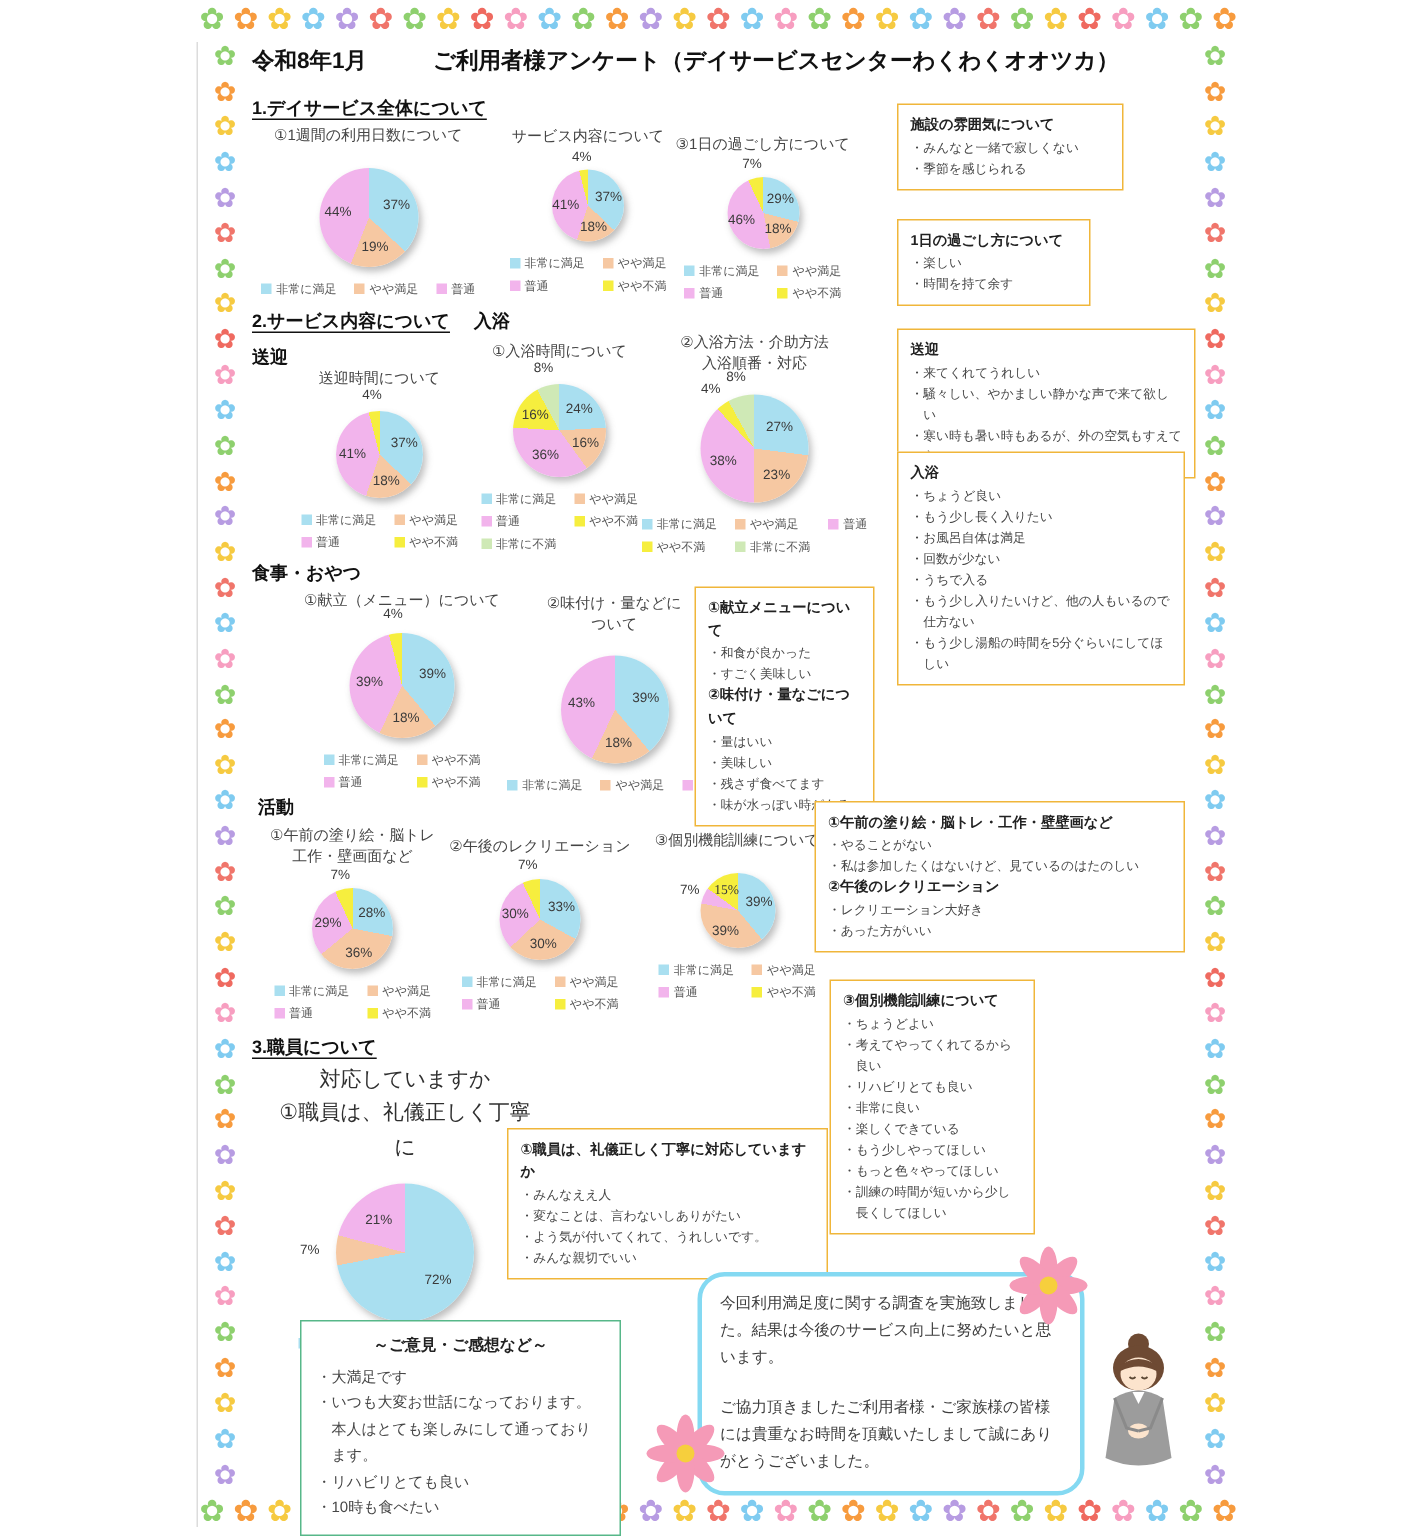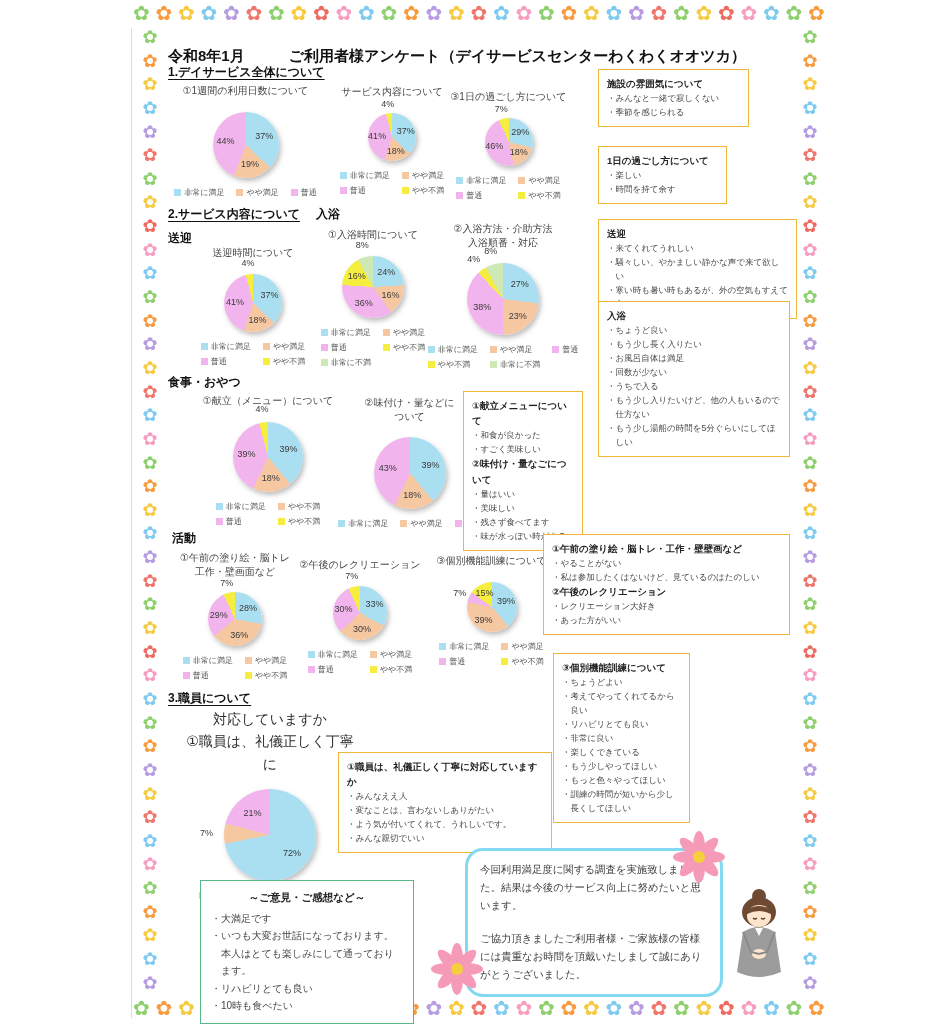--- a/index.html
+++ b/index.html
@@ -10,21 +10,21 @@
   
   .fborder{position:absolute;display:flex;justify-content:space-between;align-items:center;}
   .fb-top{left:133px;top:1px;width:692px;height:24px;}
   .fb-bottom{left:133px;top:995px;width:692px;height:26px;}
   .fb-left{left:137px;top:28px;width:26px;height:964px;flex-direction:column;}
   .fb-right{left:797px;top:28px;width:26px;height:964px;flex-direction:column;}
   .flower{font-size:20px;line-height:1;}
   .fb-left .flower,.fb-right .flower{font-size:18px;}
 
   
-  .doc-title{position:absolute;left:168px;top:31px;display:flex;gap:44px;font-size:15px;font-weight:bold;color:#111;margin-top:16px;}
+  .doc-title{position:absolute;left:168px;top:31px;display:flex;gap:44px;font-size:15px;font-weight:bold;color:#111;}
   .sec-head{position:absolute;font-size:12px;font-weight:bold;color:#111;text-decoration:underline;text-underline-offset:3px;}
   .sub-head{position:absolute;font-size:12px;font-weight:bold;color:#111;}
 
   
   .chart{position:absolute;text-align:center;}
   .ctitle{font-size:10px;color:#454545;line-height:1.35;}
   .ctitle.big{font-size:14px;color:#2f2f2f;line-height:1.6;}
   .pie{position:relative;border-radius:50%;margin:14px auto 0;box-shadow:2px 3px 5px rgba(110,110,110,.45);}
   .pct{position:absolute;transform:translate(-50%,-50%);font-size:9px;color:#3a3a3a;white-space:nowrap;}
   .legend{display:grid;justify-content:center;column-gap:12px;row-gap:4px;margin-top:9px;font-size:8px;color:#595959;}
@@ -412,21 +412,21 @@
         <span class="leg"><span class="sw" style="background: rgb(242, 180, 236);"></span>普通</span>
         <span class="leg"><span class="sw" style="background: rgb(246, 238, 62);"></span>やや不満</span>
       </div>
   </div>
   <div class="chart" style="left:424px;top:554px;width:135px">
     <div class="ctitle">③個別機能訓練について</div>
     <div class="pie" style="width: 50px; height: 50px; background: conic-gradient(rgb(169, 223, 240) 0%, rgb(169, 223, 240) 39%, rgb(246, 200, 162) 39%, rgb(246, 200, 162) 78%, rgb(242, 180, 236) 78%, rgb(242, 180, 236) 85%, rgb(246, 238, 62) 85%, rgb(246, 238, 62) 100%);">
         <span class="pct" style="left: 39.5837px; top: 19.7496px;">39%</span>
         <span class="pct" style="left: 17.1099px; top: 38.3415px;">39%</span>
         <span class="pct" style="left: -6.66253px; top: 11.2984px;">7%</span>
-        <span class="pct" style="left: 17.9631px; top: 11.1894px;">15%</span>
+        <span class="pct" style="left: 17.9631px; top: 11.1894px; font-family: Liberation Serif, serif;">15%</span>
       </div>
     <div class="legend" style="grid-template-columns: repeat(2, max-content);">
         <span class="leg"><span class="sw" style="background: rgb(169, 223, 240);"></span>非常に満足</span>
         <span class="leg"><span class="sw" style="background: rgb(246, 200, 162);"></span>やや満足</span>
         <span class="leg"><span class="sw" style="background: rgb(242, 180, 236);"></span>普通</span>
         <span class="leg"><span class="sw" style="background: rgb(246, 238, 62);"></span>やや不満</span>
       </div>
   </div>
 
   <div class="ybox" style="left:543px;top:534px;width:229px">

